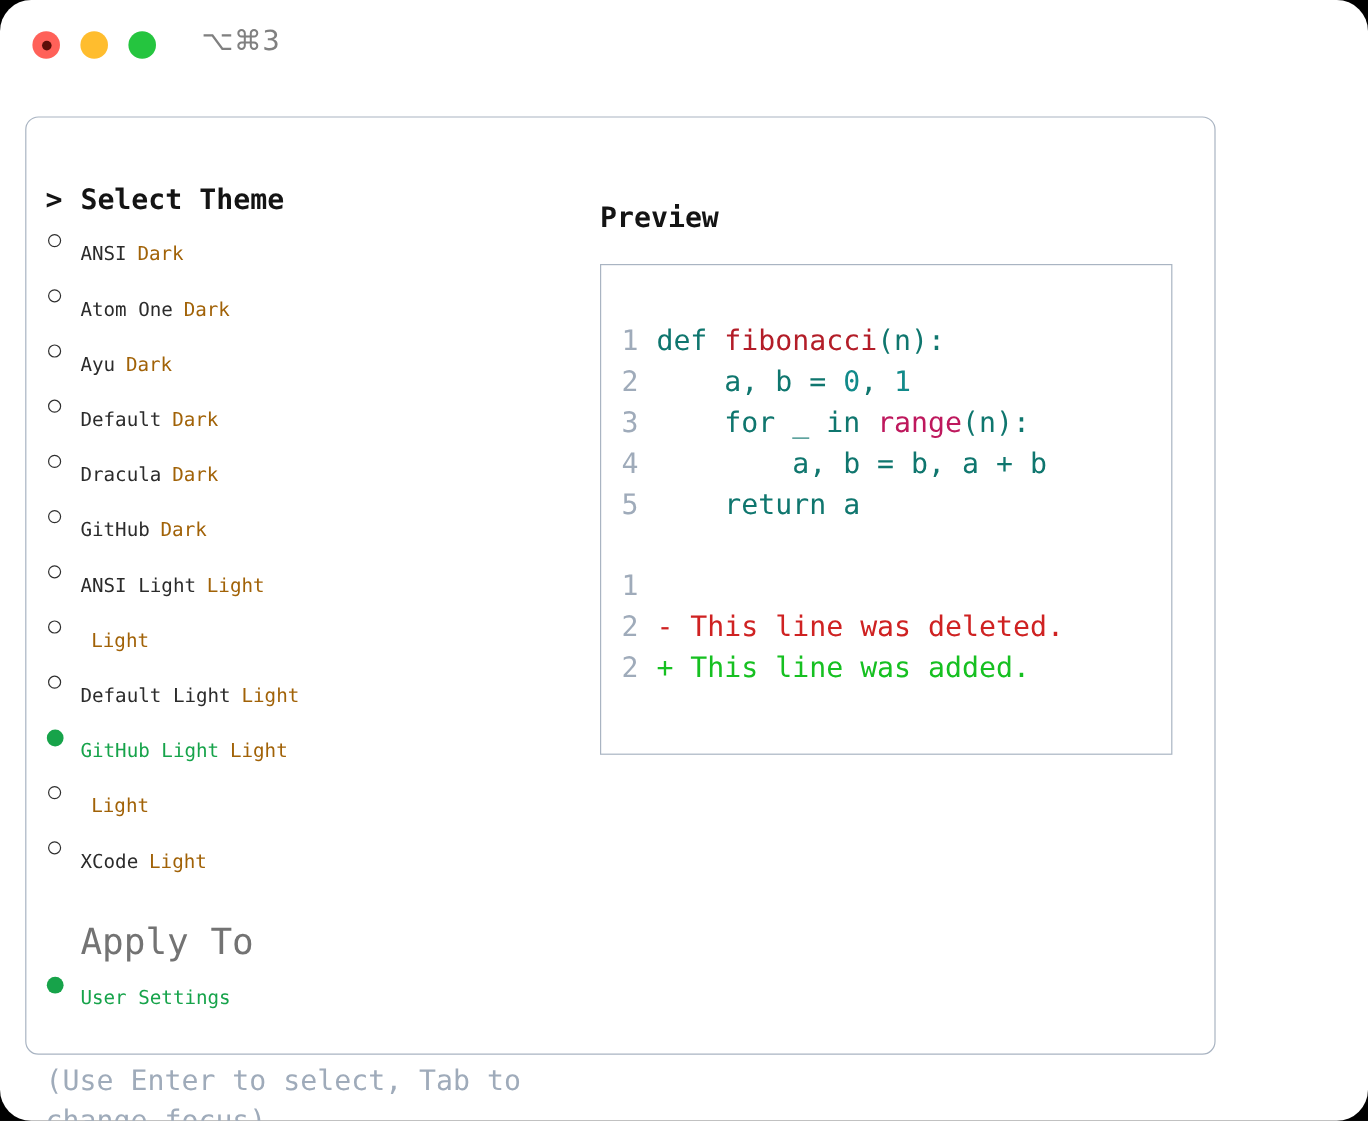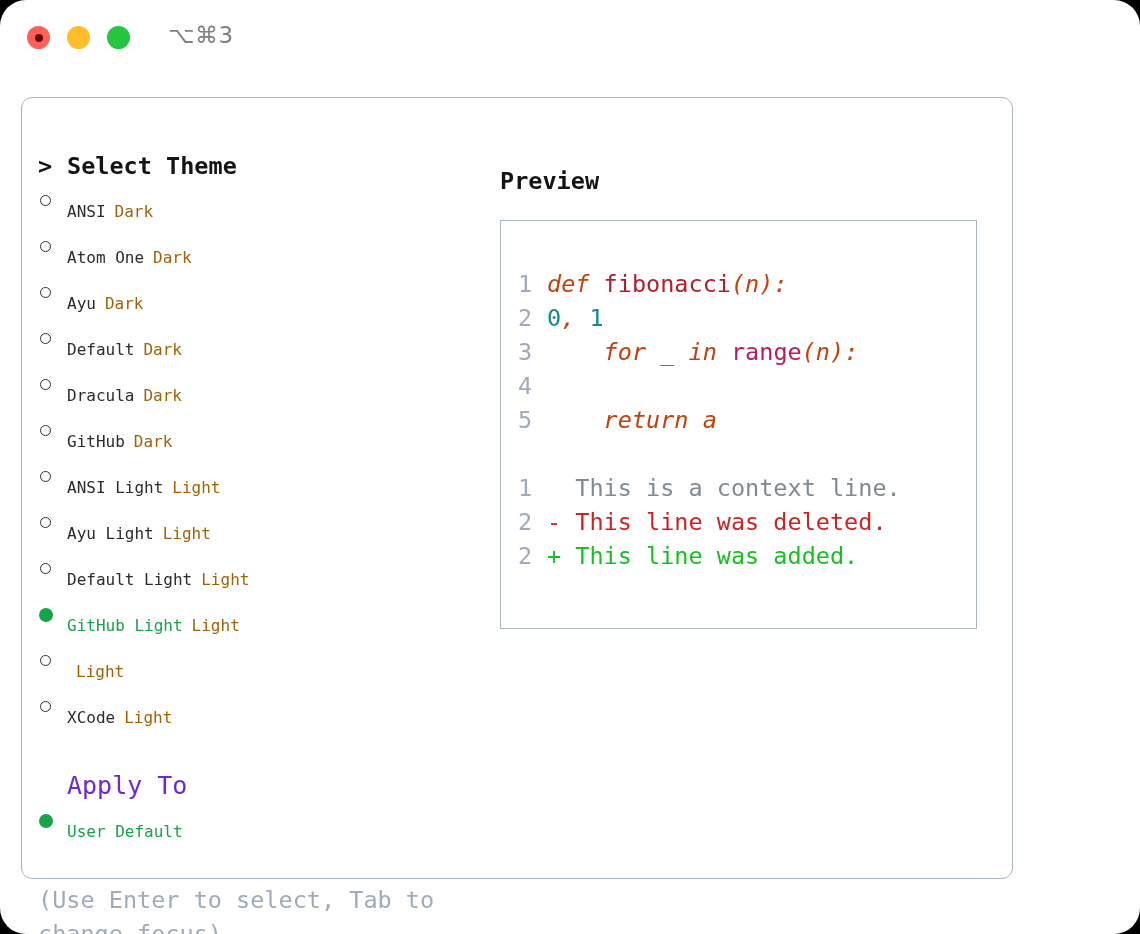--- a/index.html
+++ b/index.html
@@ -151,22 +151,22 @@
     box-sizing: border-box;
   }
   .opt-label { color: #2b2b2b; }
   .opt-row.selected .opt-label { color: #16a34a; }
   .badge {
     color: #a16207;
     margin-left: 9px;
   }
 
   .apply-title {
-    font-size: 25px;
-    color: #6d28d9;
+    font-size: 30px;
+    color: #737373;
     line-height: 34px;
     display: flex;
     white-space: pre;
   }
 
   .spacer-lg { height: 34px; }
 
   .hint {
     font-size: 23.5px;
     line-height: 34px;
@@ -209,21 +209,21 @@
     font-size: 23.5px;
     line-height: 34px;
     white-space: pre;
   }
   .ln {
     flex: 0 0 29px;
     width: 29px;
     color: #9fabba;
     text-align: left;
   }
-  .code-text { color: #c2410c; font-style: italic; }
+  .code-text { color: #0f766e; }
   .tok-fn   { color: #b31d28; }
   .tok-num  { color: #118a8a; }
   .tok-call { color: #be185d; }
   .blank-line { height: 34px; }
   .diff-context { color: #808a93; }
   .diff-del { color: #cf2222; }
   .diff-add { color: #16c021; }
 </style>
 </head>
 <body>
@@ -286,21 +286,20 @@
         </div>
 
         <div class="opt-row">
           <span class="opt-marker"><span class="radio-empty"></span></span>
           <span class="opt-label">ANSI Light</span>
           <span class="badge">Light</span>
         </div>
 
         <div class="opt-row">
           <span class="opt-marker"><span class="radio-empty"></span></span>
-          <span class="opt-label">Ayu Light</span>
           <span class="badge">Light</span>
         </div>
 
         <div class="opt-row">
           <span class="opt-marker"><span class="radio-empty"></span></span>
           <span class="opt-label">Default Light</span>
           <span class="badge">Light</span>
         </div>
 
         <div class="opt-row selected">
@@ -322,21 +321,21 @@
 
         <div class="spacer-lg"></div>
 
         <div class="apply-title">
           <span class="marker"></span>
           <span>Apply To</span>
         </div>
 
         <div class="opt-row selected">
           <span class="opt-marker"><span class="radio-filled"></span></span>
-          <span class="opt-label">User Default</span>
+          <span class="opt-label">User Settings</span>
         </div>
 
 
         <div class="spacer-lg"></div>
 
         <div class="hint">(Use Enter to select, Tab to change focus)</div>
       </div>
 
       <div class="right-col">
         <div class="preview-title">Preview</div>
@@ -344,42 +343,43 @@
         <div class="preview-box">
           <div class="code-area">
 
             <div class="code-line">
               <span class="ln">1</span>
               <span class="code-text">def </span><span class="tok-fn">fibonacci</span><span class="code-text">(n):</span>
             </div>
 
             <div class="code-line">
               <span class="ln">2</span>
-              <span class="tok-num">0</span><span class="code-text">, </span><span class="tok-num">1</span>
+              <span class="code-text">    a, b = </span><span class="tok-num">0</span><span class="code-text">, </span><span class="tok-num">1</span>
             </div>
 
             <div class="code-line">
               <span class="ln">3</span>
               <span class="code-text">    for _ in </span><span class="tok-call">range</span><span class="code-text">(n):</span>
             </div>
 
             <div class="code-line">
               <span class="ln">4</span>
+              <span class="code-text">        a, b = b, a + b</span>
             </div>
 
             <div class="code-line">
               <span class="ln">5</span>
               <span class="code-text">    return a</span>
             </div>
 
             <div class="blank-line"></div>
 
             <div class="code-line">
               <span class="ln">1</span>
-              <span class="diff-context">  </span><span class="diff-context">This is a context line.</span>
+              <span class="diff-context">  </span>
             </div>
 
             <div class="code-line">
               <span class="ln">2</span>
               <span class="diff-del">- </span><span class="diff-del">This line was deleted.</span>
             </div>
 
             <div class="code-line">
               <span class="ln">2</span>
               <span class="diff-add">+ </span><span class="diff-add">This line was added.</span>

